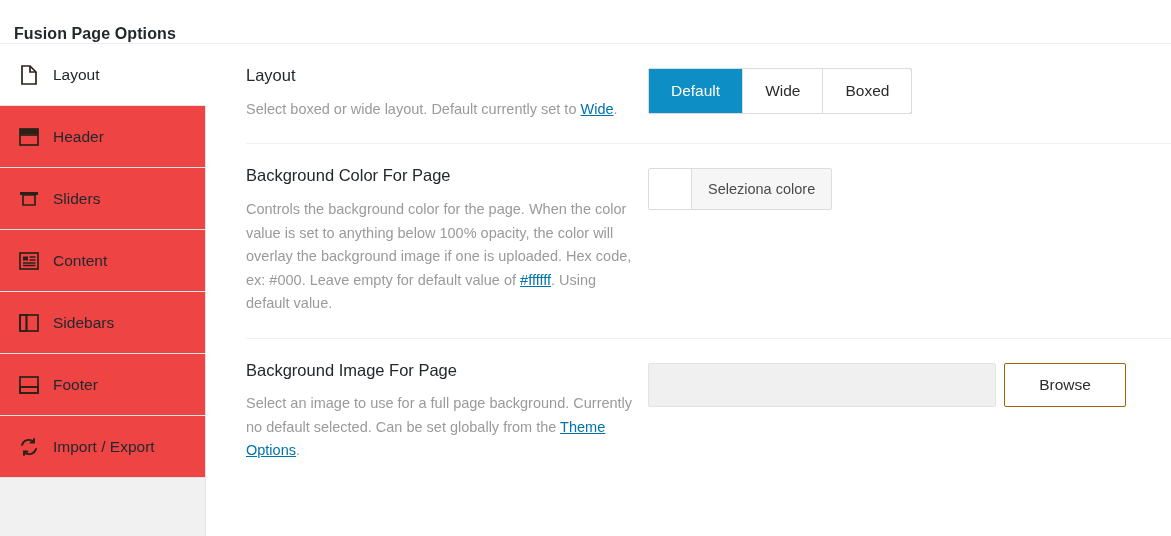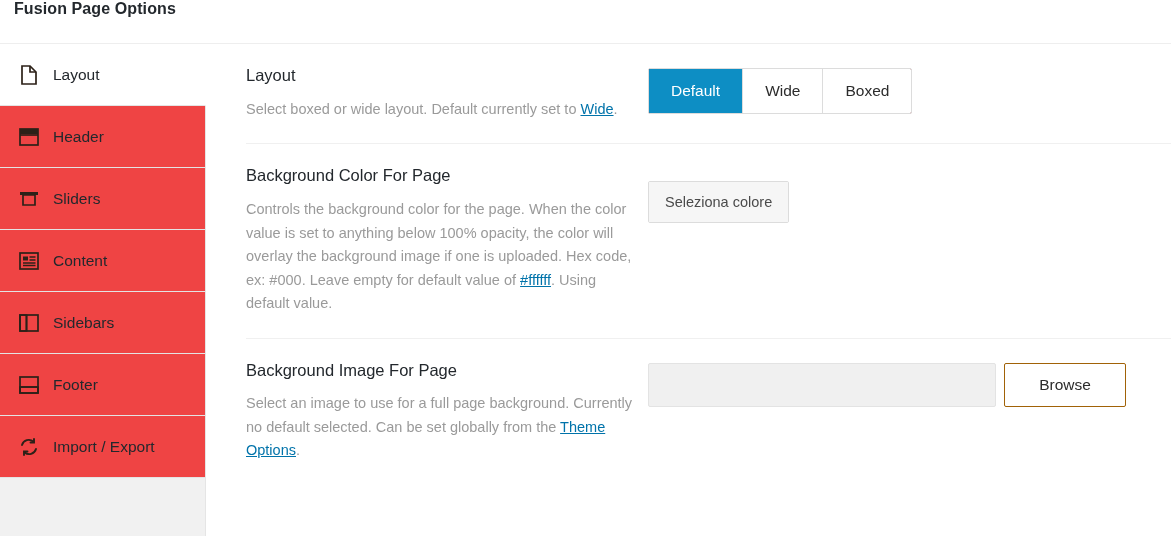--- a/index.html
+++ b/index.html
@@ -17,21 +17,21 @@
     height: 536px;
     position: relative;
     background: #ffffff;
   }
 
   
   .panel-header {
     height: 44px;
     border-bottom: 1px solid #eeeeee;
     display: flex;
-    align-items: flex-start;
+    align-items: flex-end;
     padding-left: 14px;
     background: #ffffff;
   }
   .panel-title {
     font-size: 16px;
     font-weight: bold;
     color: #23282d;
     letter-spacing: .1px;
   }
 
@@ -159,21 +159,20 @@
   }
 
   
   .colorpicker {
     display: inline-flex;
     border: 1px solid #dcdcdc;
     border-radius: 2px;
     height: 42px;
     overflow: hidden;
     background: #f6f6f6;
-    flex-direction: column;
   }
   .color-swatch {
     width: 43px;
     background: #ffffff;
     border-right: 1px solid #dcdcdc;
   }
   .color-label {
     padding: 0 16px;
     line-height: 40px;
     font-size: 14.5px;

